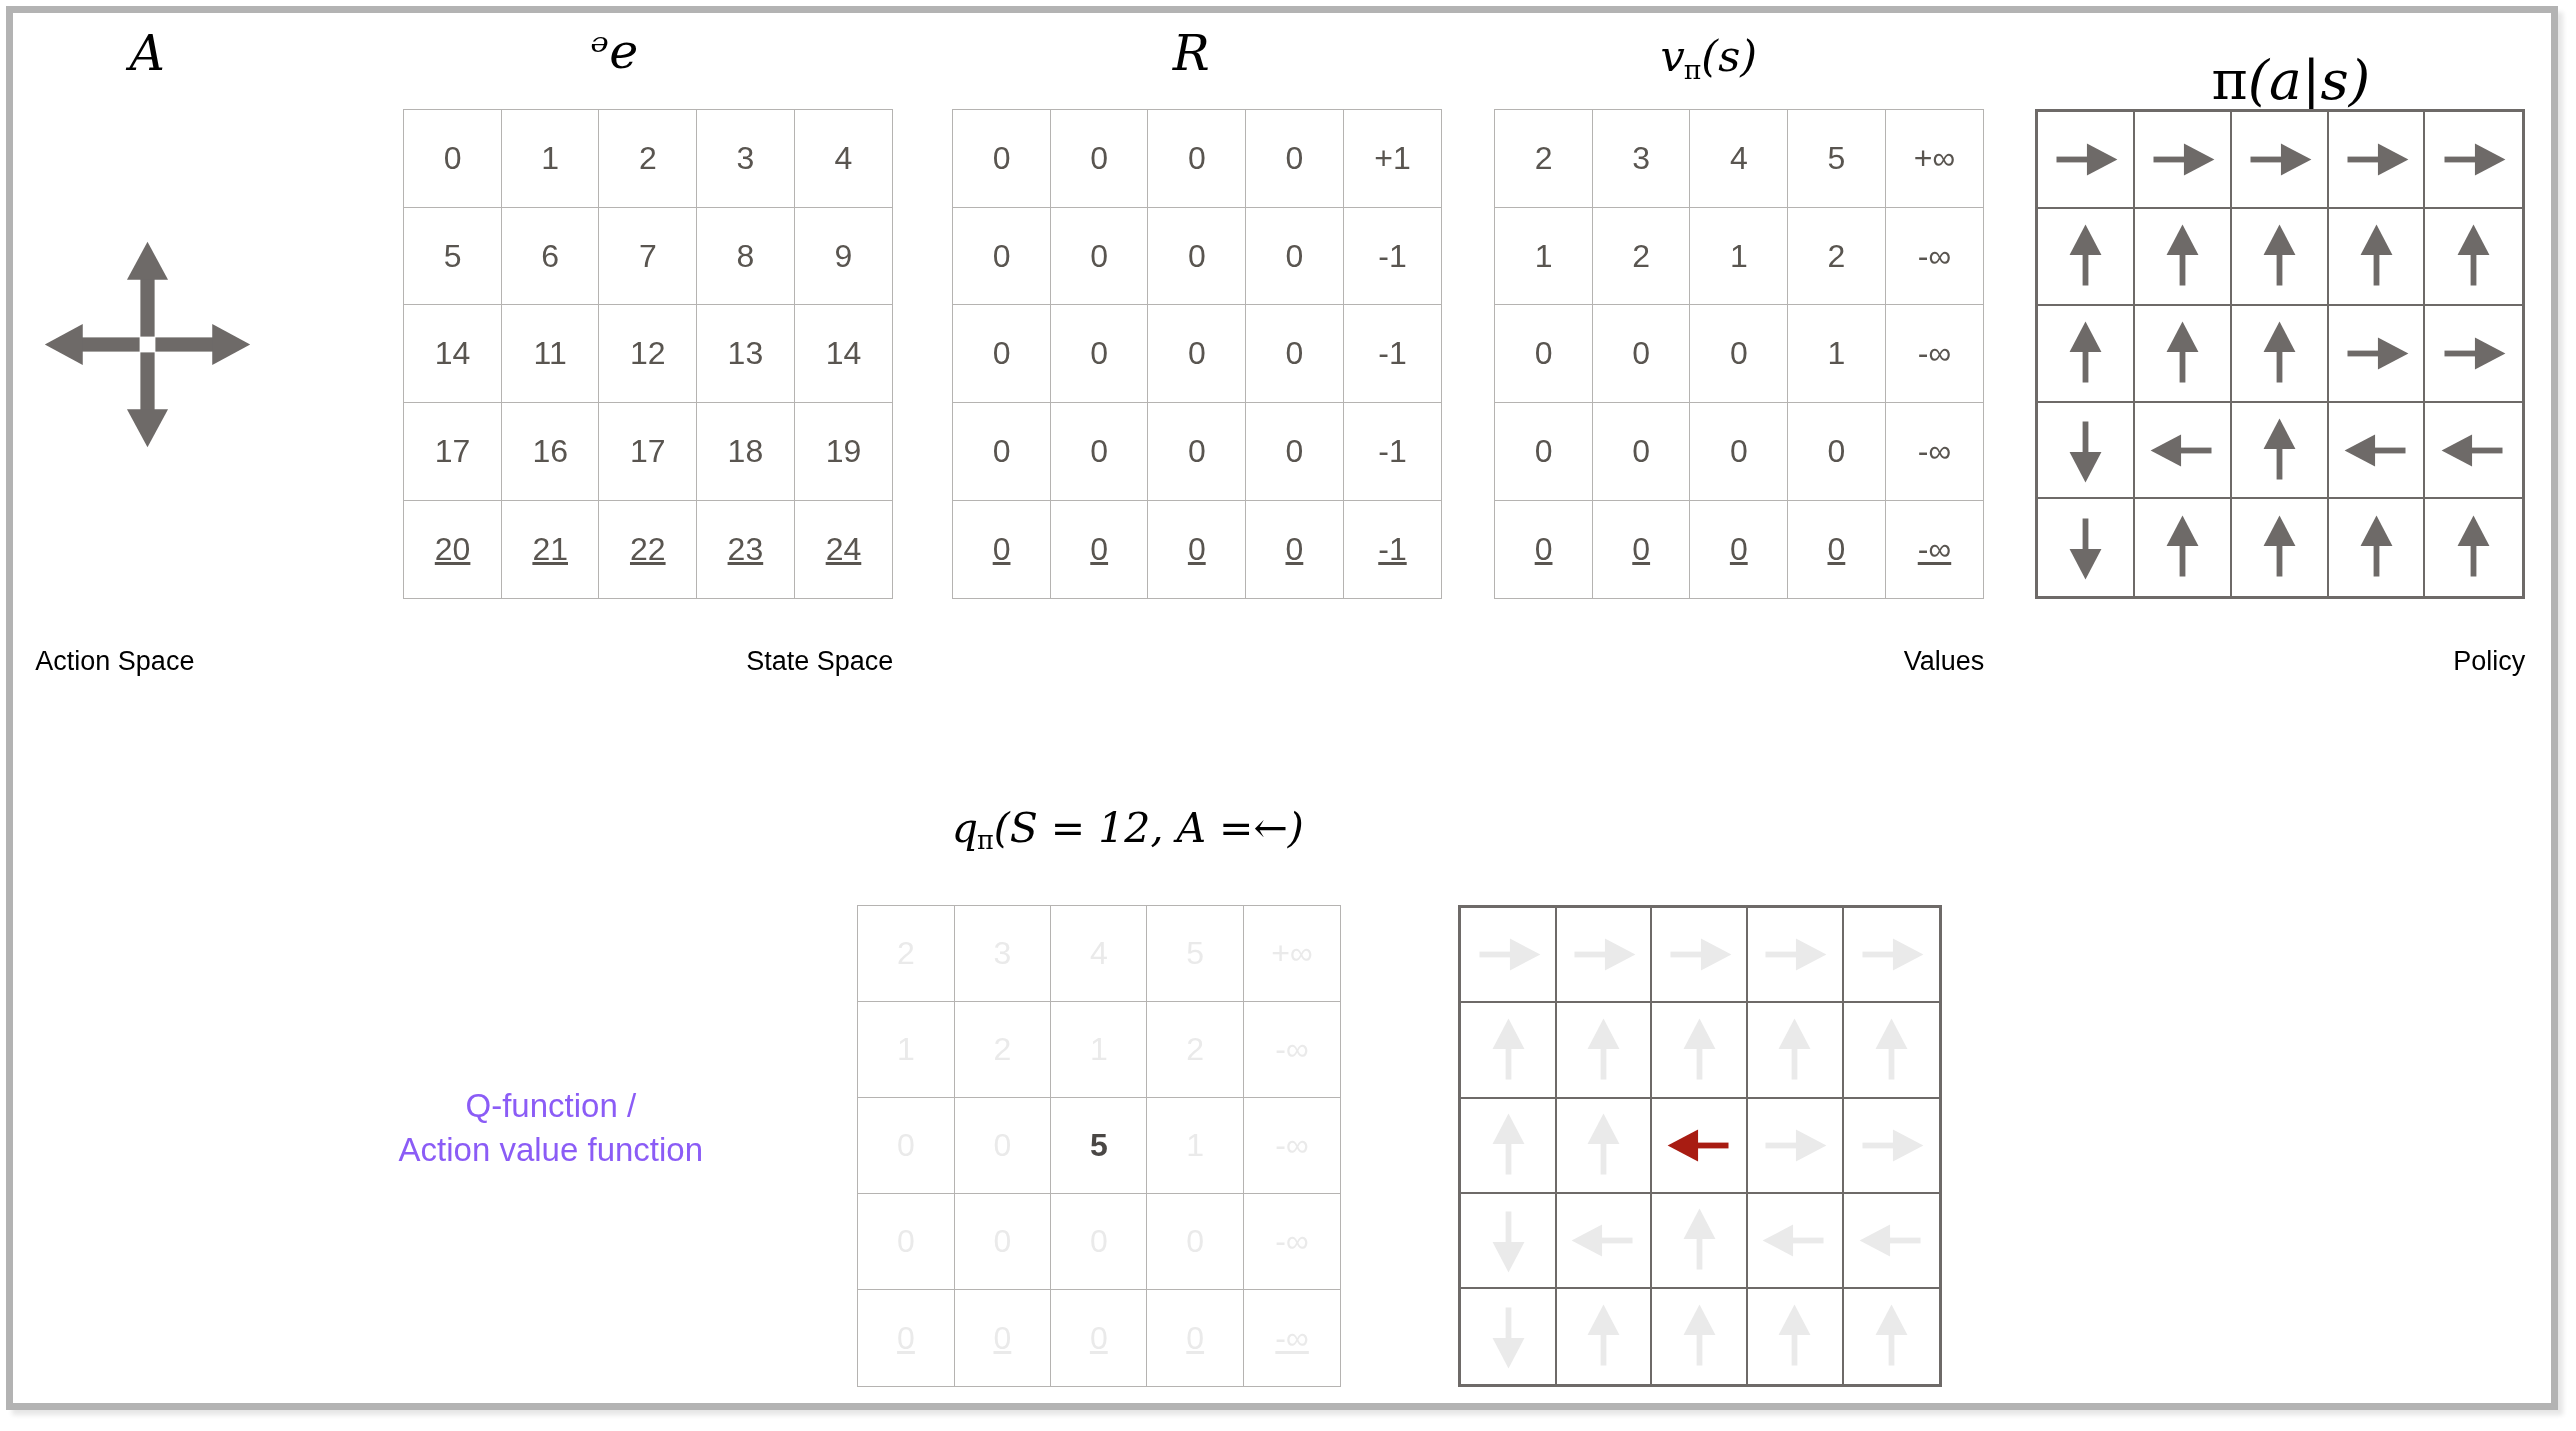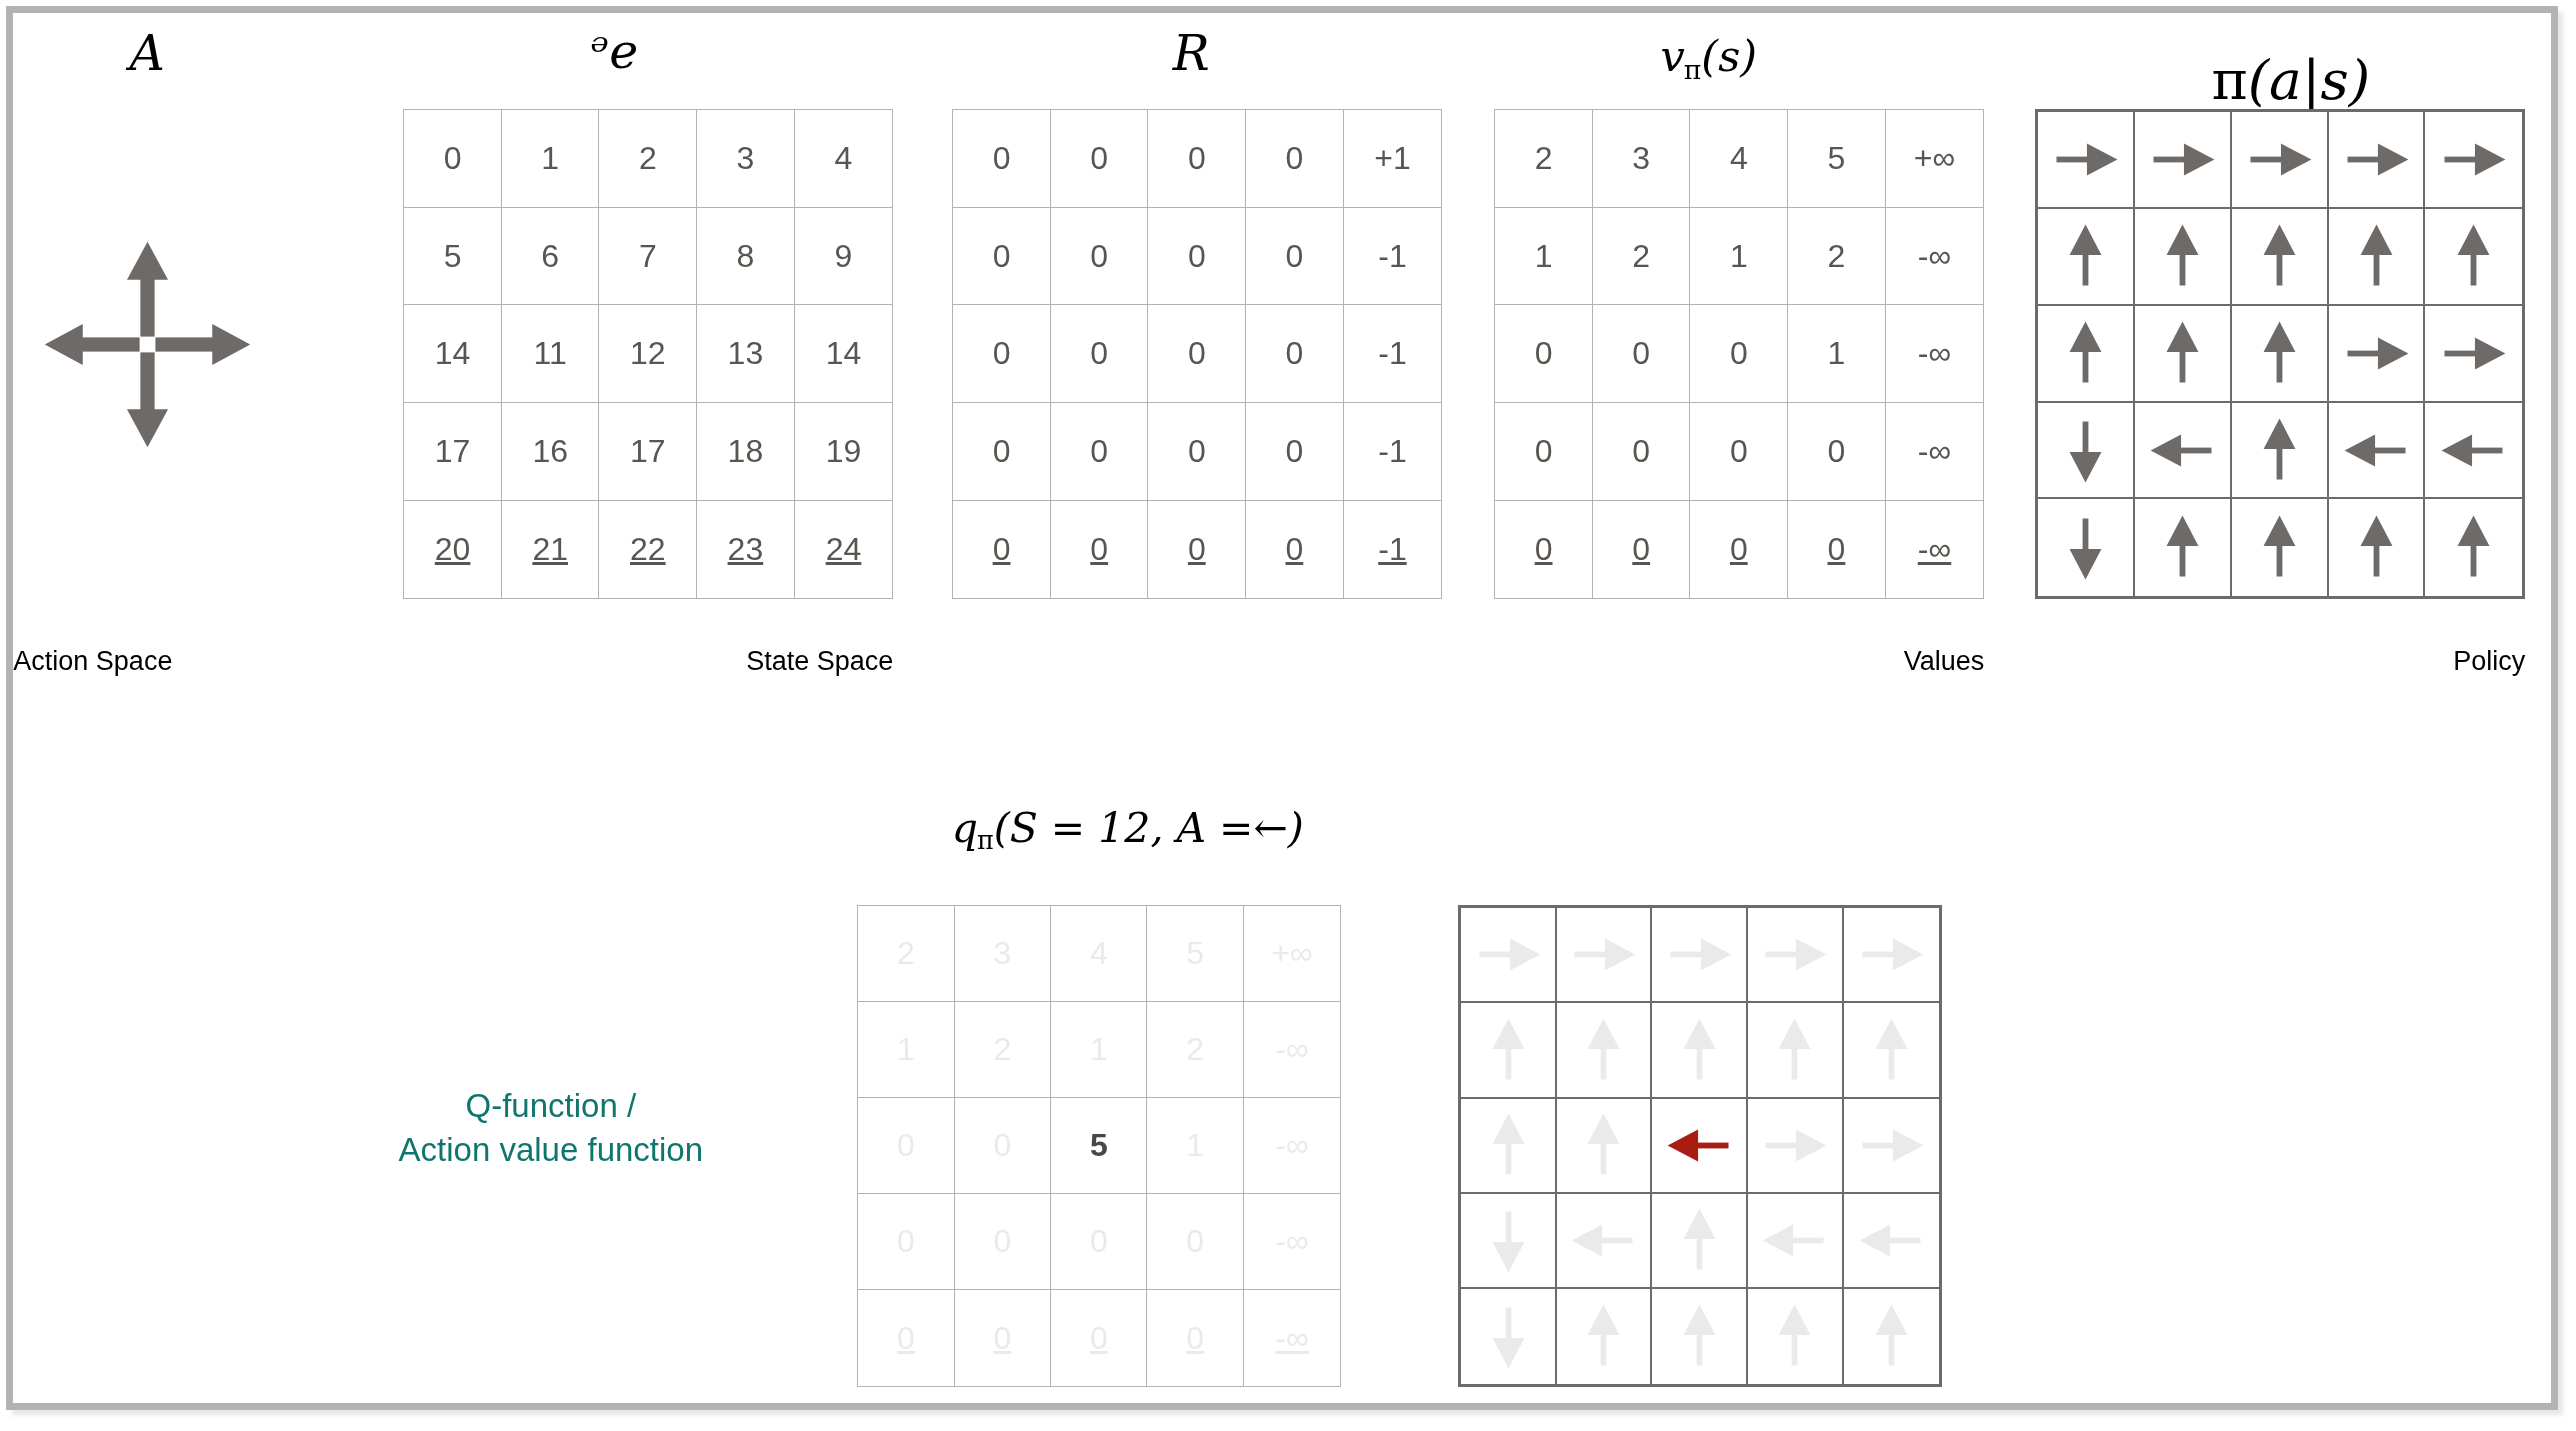--- a/index.html
+++ b/index.html
@@ -80,21 +80,21 @@
   .grid.light.faded{border-color:#b5b3b1;}
 
   .arrowcell svg{display:block;}
 
   
   #actioncross{width:237px;height:237px;}
 
   .qlabel{
     font-family:"Liberation Sans", sans-serif;
     font-size:33px;
-    color:#0f766e;
+    color:#8b5cf6;
     text-align:center;
     line-height:1.32;
     white-space:nowrap;
   }
 </style>
 </head>
 <body>
 
 <div id="frame">
 
@@ -419,21 +419,21 @@
       <div class="cell lastcol lastrow arrowcell">
         <svg width="87" height="87" viewBox="0 0 120 120" aria-hidden="true">
           <g fill="#6e6a68">
             <rect x="56" y="44" width="8" height="56"></rect>
             <polygon points="60,16 82,58 38,58"></polygon>
           </g>
         </svg>
       </div>
     </div>
 
-  <div class="abs caption" style="left:0px;top:633px;width:253px;text-align:left;">Action Space</div>
+  <div class="abs caption" style="left:0px;top:633px;width:253px;text-align:left;padding-left:22px;">Action Space</div>
   <div class="abs caption" style="left:390px;top:633px;width:490px;">State Space</div>
   <div class="abs caption" style="left:1481px;top:633px;width:490px;">Values</div>
   <div class="abs caption" style="left:2022px;top:633px;width:490px;">Policy</div>
 
   <div class="abs mathhead" style="left:838px;top:795px;width:553px;font-size:41px;">
     <span>q</span><span class="sub">π</span><span>(S = 12, A =←)</span>
   </div>
 
   <div class="abs qlabel" style="left:261px;top:1071px;width:553px;">
     <div>Q-function /</div>

